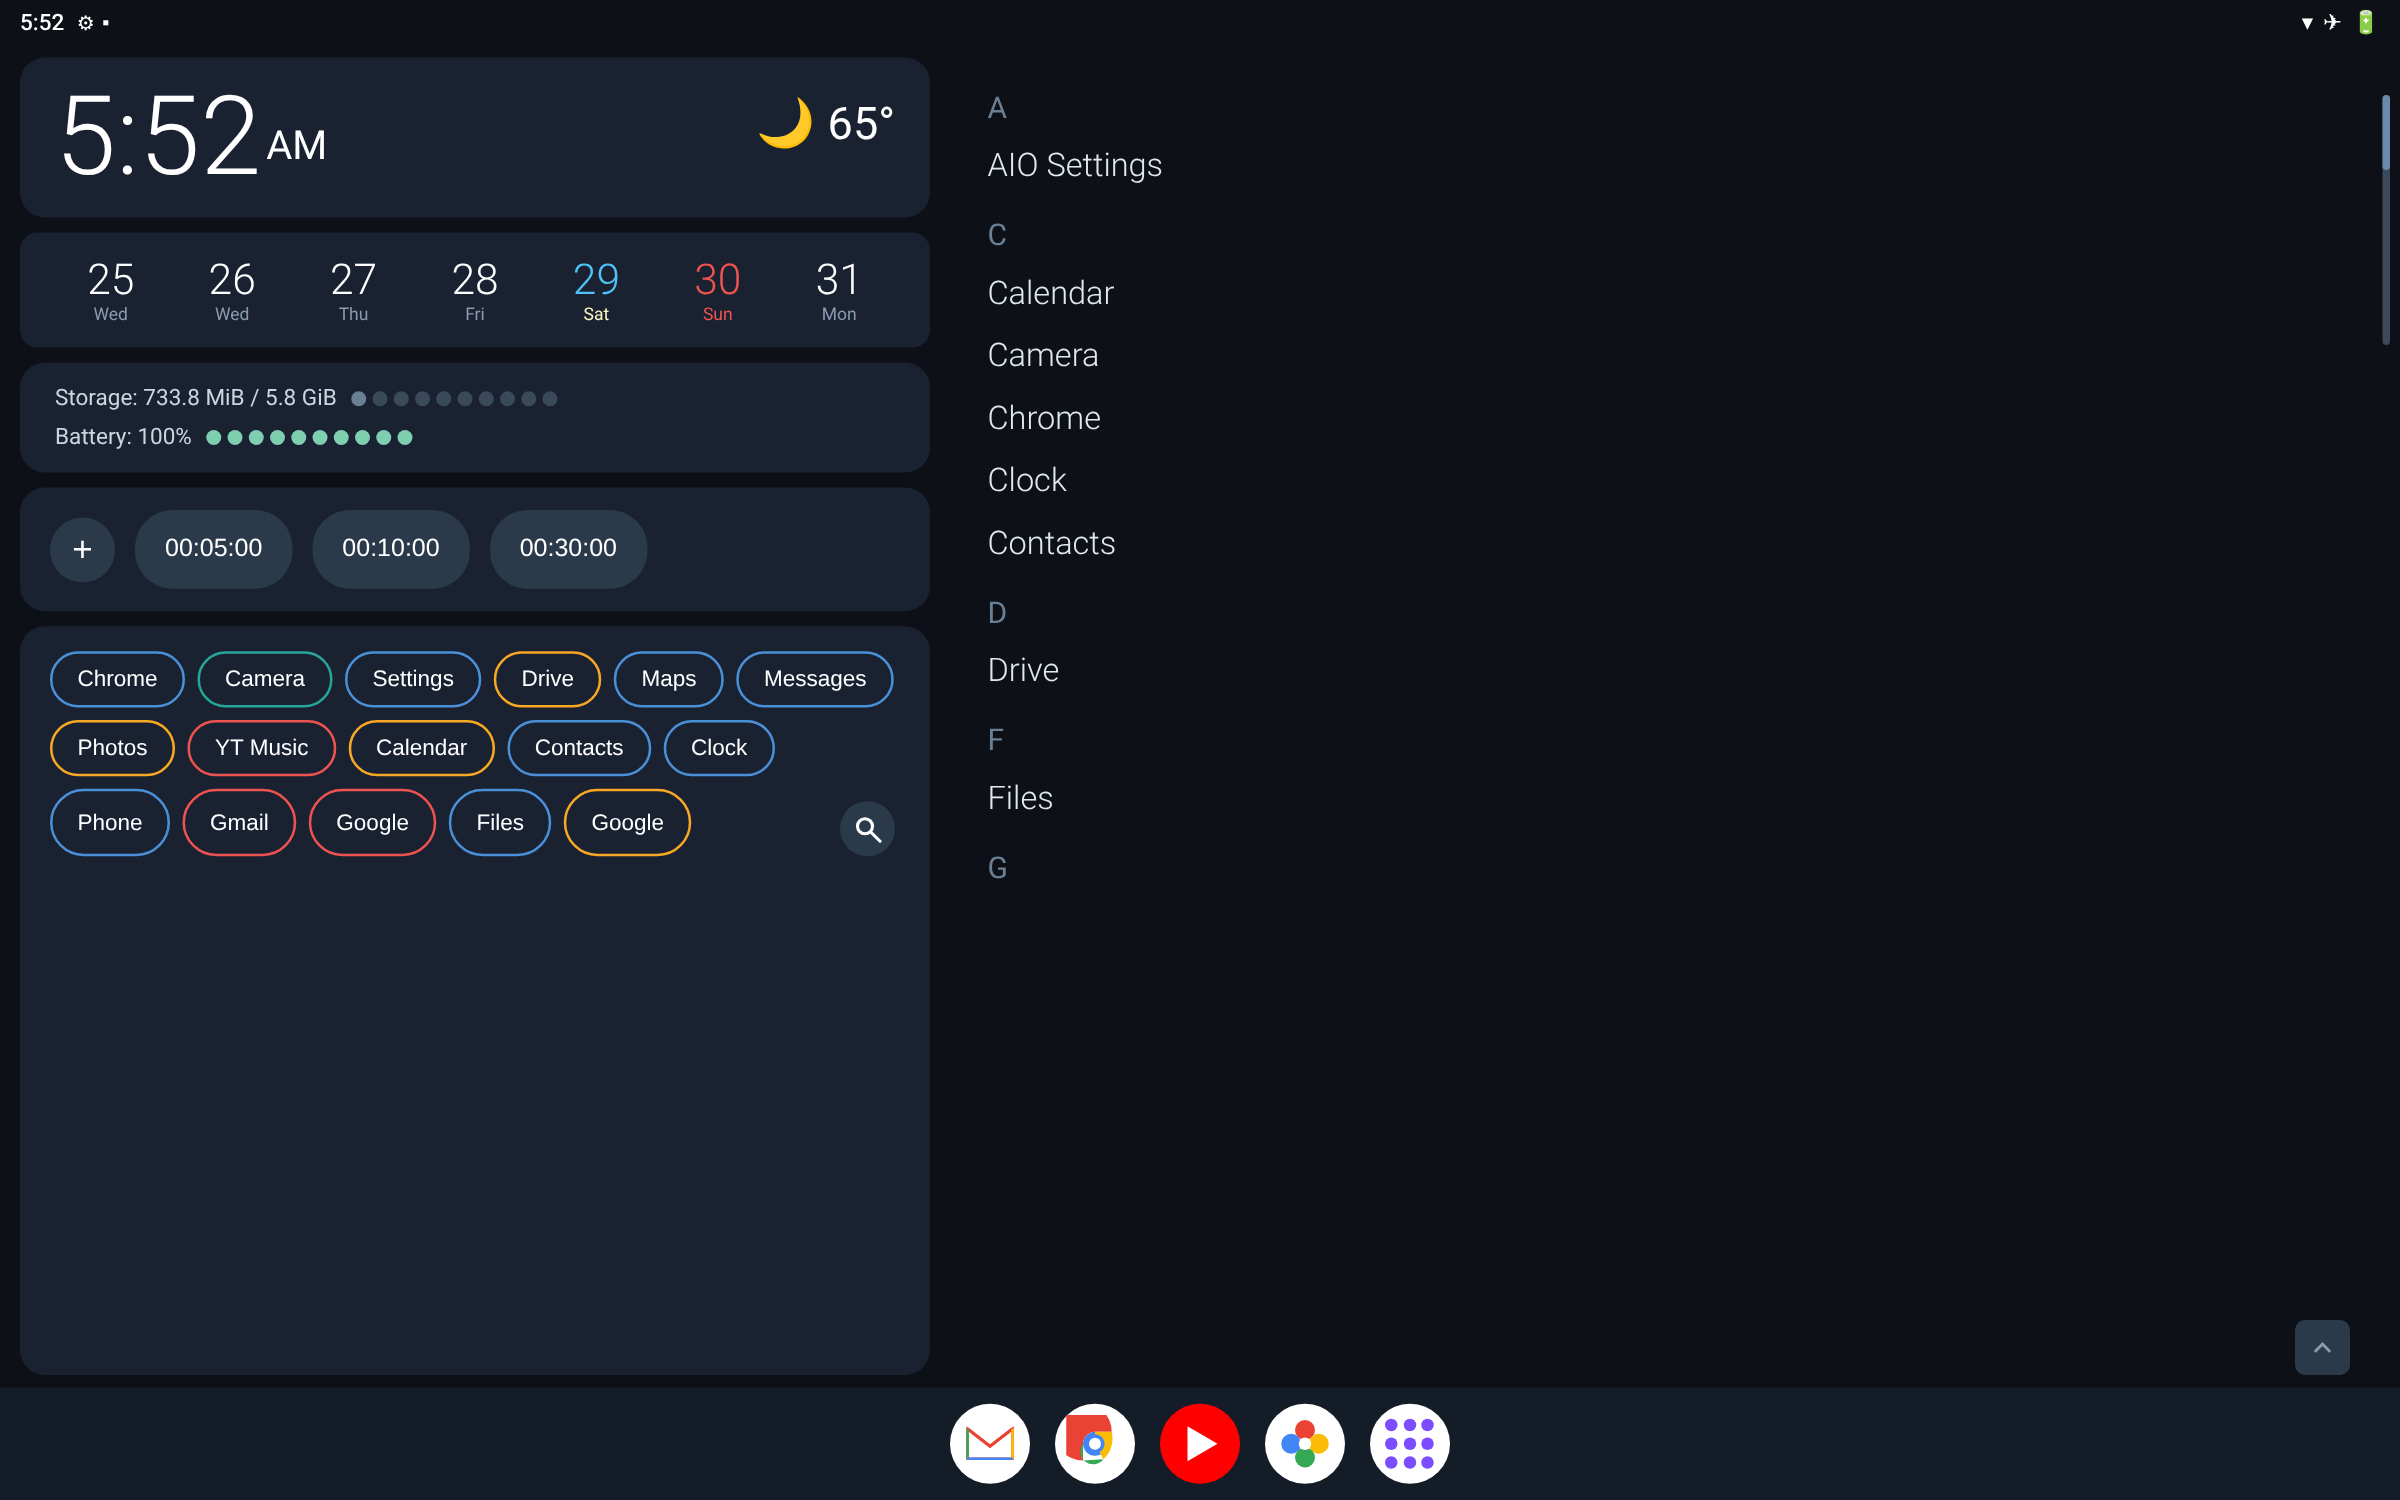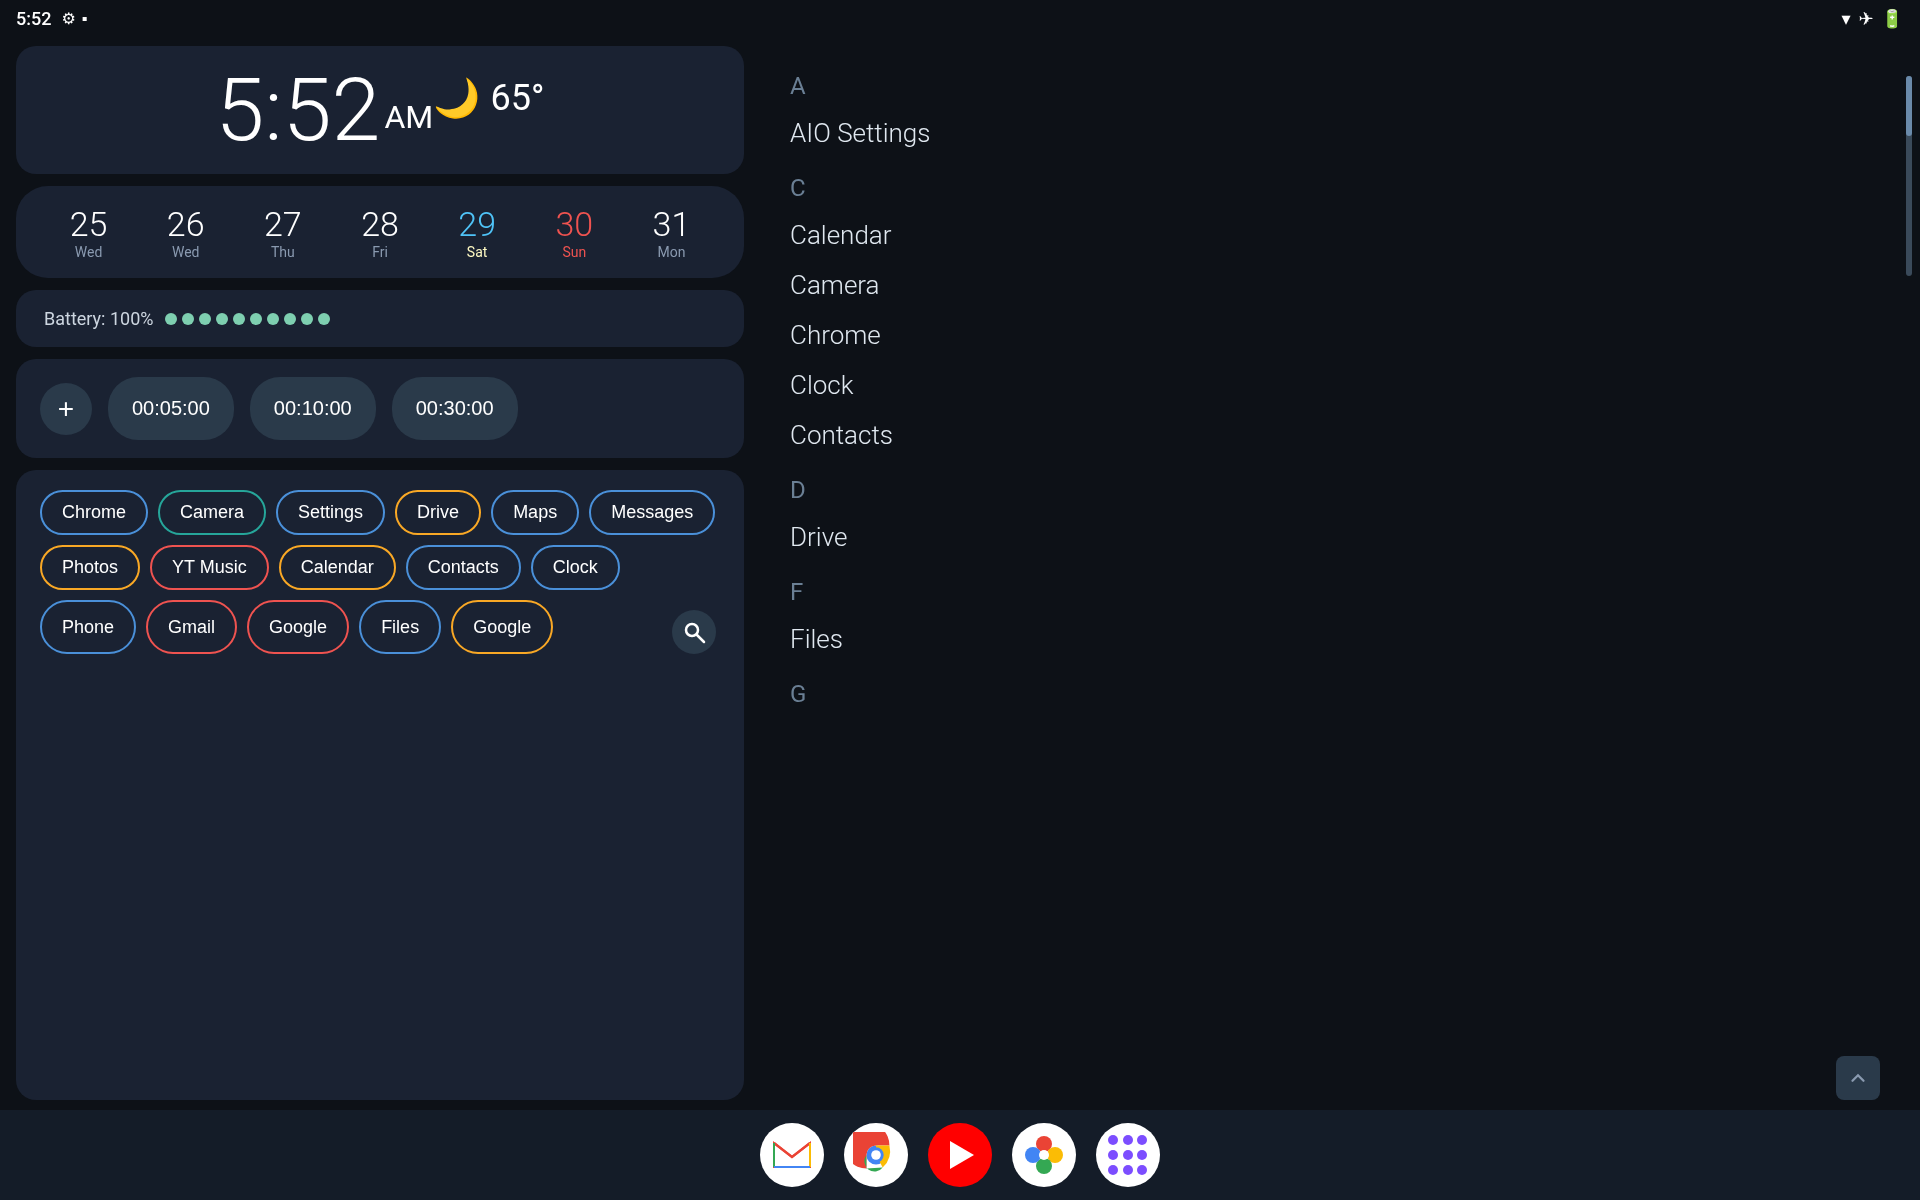--- a/index.html
+++ b/index.html
@@ -60,21 +60,20 @@
       gap: 12px;
     }
 
     
     .clock-widget {
       background: #1a2232;
       border-radius: 20px;
       padding: 20px 28px;
       display: flex;
       flex-direction: column;
-      align-items: center;
     }
     .clock-top {
       display: flex;
       justify-content: space-between;
       align-items: flex-start;
     }
     .clock-time {
       color: white;
       font-size: 88px;
       font-weight: 300;
@@ -110,21 +109,21 @@
       color: #cdd6e0;
       font-size: 18px;
       display: flex;
       align-items: center;
       gap: 6px;
     }
 
     
     .calendar-strip {
       background: #1a2232;
-      border-radius: 32px;
+      border-radius: 14px;
       padding: 18px 24px;
       display: flex;
       justify-content: space-around;
       align-items: flex-end;
     }
     .cal-day {
       display: flex;
       flex-direction: column;
       align-items: center;
       color: white;
@@ -426,20 +425,35 @@
       <span class="day-num">30</span>
       <span class="day-name">Sun</span>
     </div>
     <div class="cal-day">
       <span class="day-num">31</span>
       <span class="day-name">Mon</span>
     </div>
   </div>
 
   <div class="info-widget">
+    <div class="info-row">
+      <span>Storage: 733.8 MiB / 5.8 GiB</span>
+      <div class="dots">
+        <div class="dot filled"></div>
+        <div class="dot"></div>
+        <div class="dot"></div>
+        <div class="dot"></div>
+        <div class="dot"></div>
+        <div class="dot"></div>
+        <div class="dot"></div>
+        <div class="dot"></div>
+        <div class="dot"></div>
+        <div class="dot"></div>
+      </div>
+    </div>
     <div class="info-row">
       <span>Battery: 100%</span>
       <div class="dots">
         <div class="dot filled-bat"></div>
         <div class="dot filled-bat"></div>
         <div class="dot filled-bat"></div>
         <div class="dot filled-bat"></div>
         <div class="dot filled-bat"></div>
         <div class="dot filled-bat"></div>
         <div class="dot filled-bat"></div>

